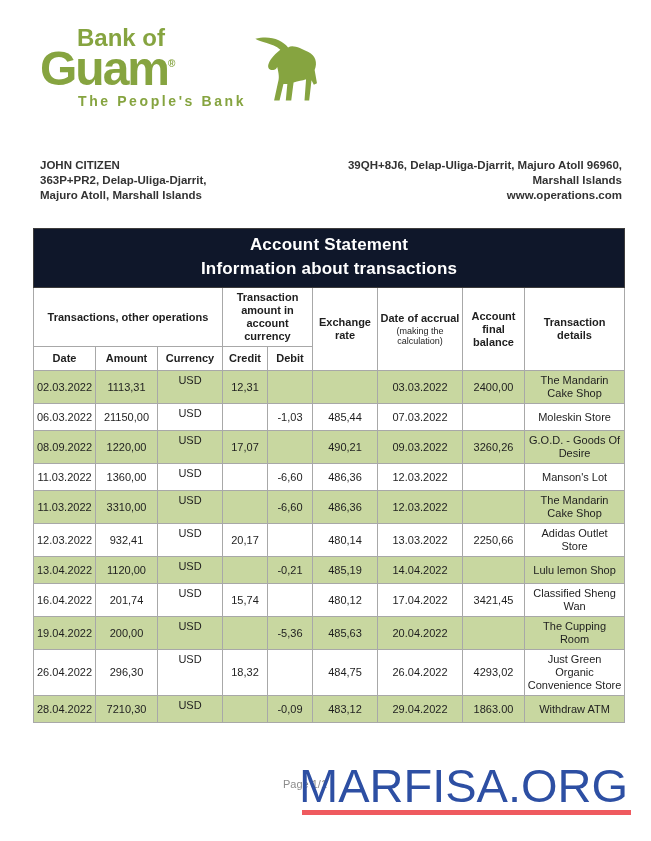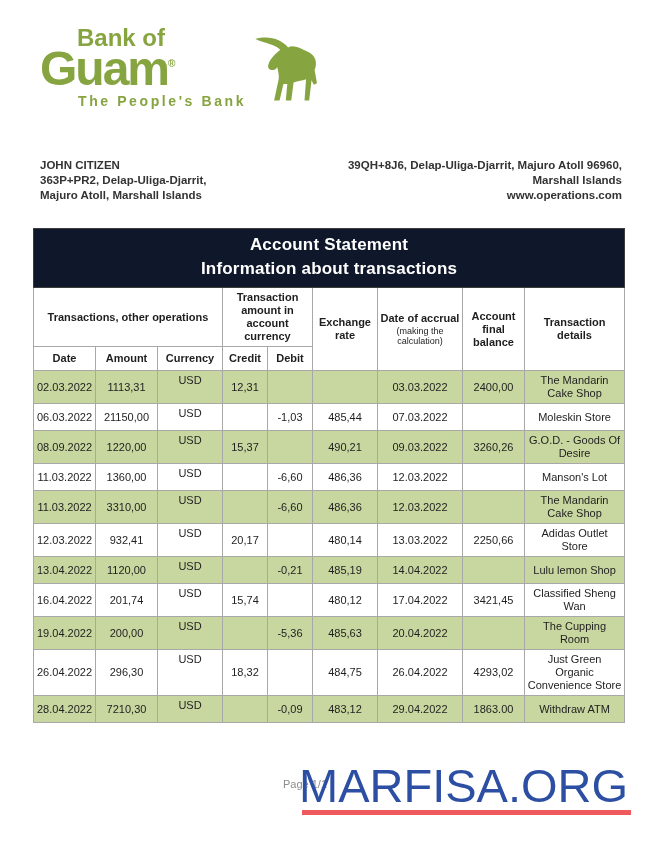--- a/index.html
+++ b/index.html
@@ -154,21 +154,21 @@
       <td>-1,03</td>
       <td>485,44</td>
       <td>07.03.2022</td>
       <td></td>
       <td>Moleskin Store</td>
     </tr>
         <tr class="highlight">
       <td>08.09.2022</td>
       <td>1220,00</td>
       <td class="c-currency">USD</td>
-      <td>15,37</td>
+      <td>17,07</td>
       <td></td>
       <td>490,21</td>
       <td>09.03.2022</td>
       <td>3260,26</td>
       <td>G.O.D. - Goods Of Desire</td>
     </tr>
         <tr>
       <td>11.03.2022</td>
       <td>1360,00</td>
       <td class="c-currency">USD</td>

